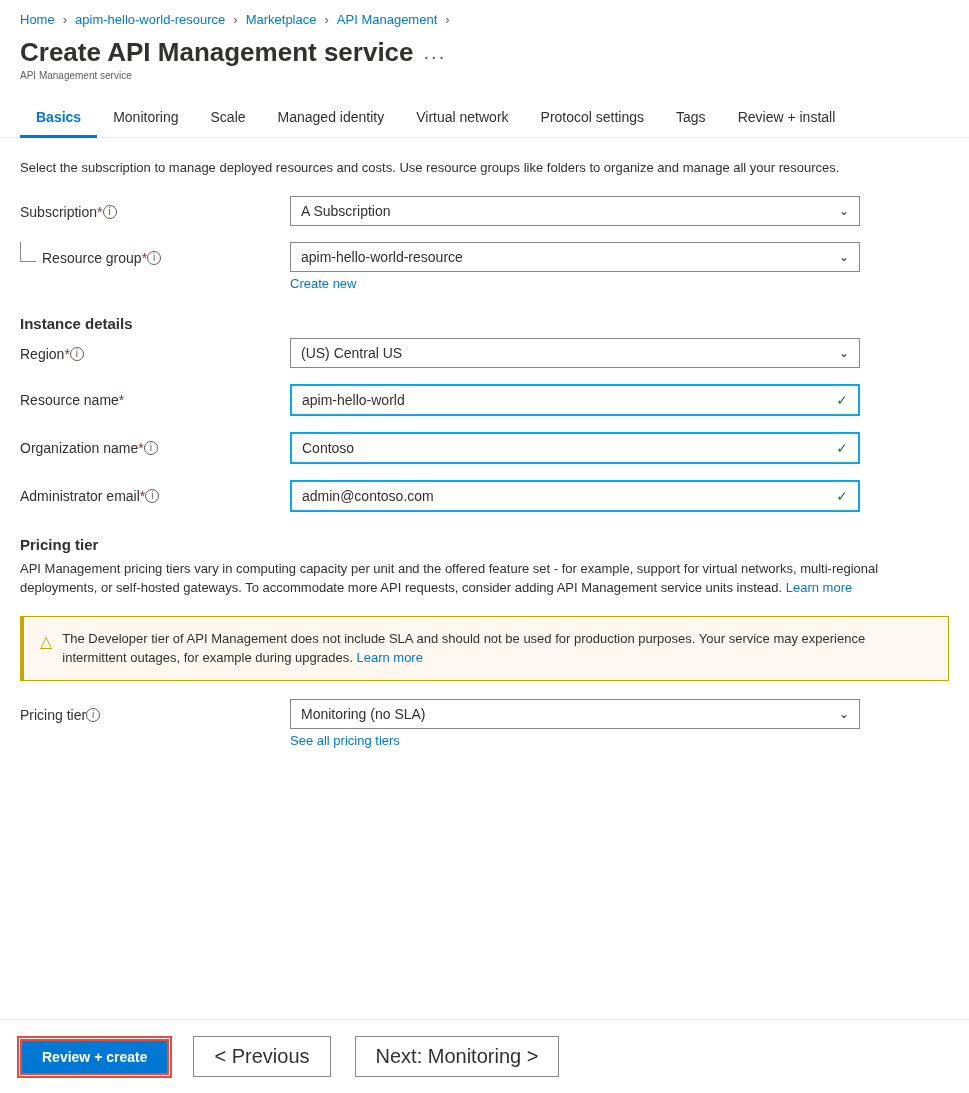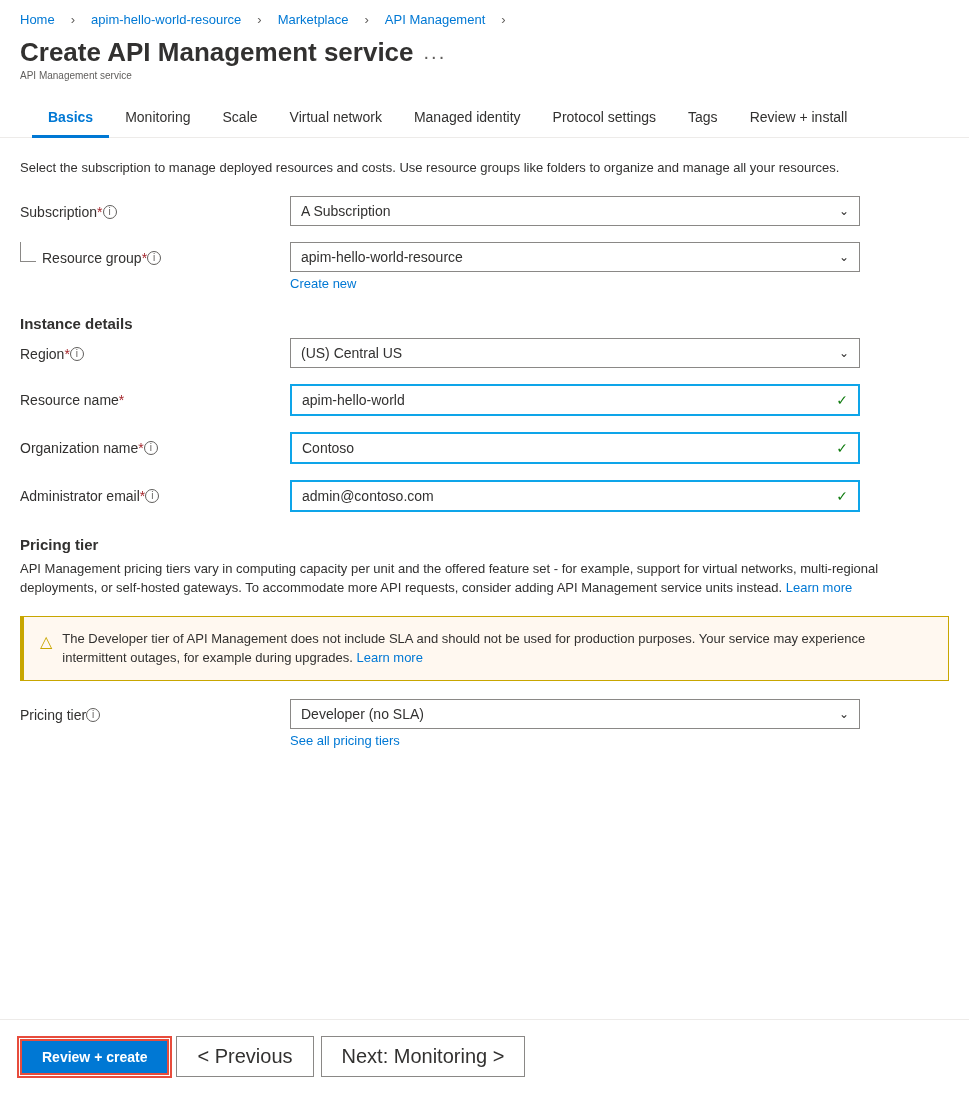--- a/index.html
+++ b/index.html
@@ -10,21 +10,21 @@
       background: #fff;
       width: 969px;
       min-height: 1093px;
     }
     .breadcrumb {
       padding: 12px 12px 6px 20px;
       font-size: 13px;
       color: #0078d4;
       display: flex;
       align-items: center;
-      gap: 16px;
+      gap: 8px;
     }
     .breadcrumb span { color: #605e5c; }
     .breadcrumb a { color: #0078d4; text-decoration: none; }
     .page-header {
       padding: 4px 20px 8px 20px;
     }
     .page-title {
       font-size: 26px;
       font-weight: 600;
       color: #323130;
@@ -40,21 +40,21 @@
     }
     .page-subtitle {
       font-size: 10px;
       color: #605e5c;
       margin-top: 2px;
     }
     .tabs-bar {
       display: flex;
       align-items: center;
       border-bottom: 1px solid #edebe9;
-      padding: 0 32px;
+      padding: 0 20px;
       margin-top: 10px;
       gap: 0;
     }
     .tab {
       padding: 10px 16px;
       font-size: 14px;
       color: #323130;
       cursor: pointer;
       border-bottom: 3px solid transparent;
       margin-bottom: -1px;
@@ -192,21 +192,21 @@
       font-size: 16px;
       flex-shrink: 0;
       margin-top: 1px;
     }
     .warning-box a { color: #0078d4; text-decoration: none; }
     .footer-bar {
       border-top: 1px solid #edebe9;
       padding: 16px 20px;
       display: flex;
       align-items: center;
-      gap: 7px;
+      gap: 24px;
       position: absolute;
       bottom: 0;
       left: 0;
       right: 0;
       background: #fff;
     }
     .btn-primary {
       background: #0078d4;
       color: #fff;
       border: 2px solid #e74c3c;
@@ -253,22 +253,22 @@
     <span>Create API Management service</span>
     <span class="ellipsis">...</span>
   </div>
   <div class="page-subtitle">API Management service</div>
 </div>
 
 <div class="tabs-bar">
   <div class="tab active">Basics</div>
   <div class="tab">Monitoring</div>
   <div class="tab">Scale</div>
+  <div class="tab">Managed identity</div>
   <div class="tab">Virtual network</div>
-  <div class="tab">Managed identity</div>
   <div class="tab">Protocol settings</div>
   <div class="tab">Tags</div>
   <div class="tab">Review + install</div>
 </div>
 
 <div class="content-area">
 
   <div class="section">
     <div class="section-desc">
       <span>Select the subscription to manage deployed resources and costs. Use resource groups like folders to organize and manage all your resources.</span>
@@ -379,21 +379,21 @@
       </span>
     </div>
 
     <div class="form-row">
       <div class="form-label">
         <span>Pricing tier</span>
         <i class="info-icon">i</i>
       </div>
       <div class="form-control">
         <div class="dropdown-field">
-          <span>Developer (no SLA)</span>
+          <span>Monitoring (no SLA)</span>
           <span class="chevron">⌄</span>
         </div>
         <a href="#" class="see-all-link">See all pricing tiers</a>
       </div>
     </div>
   </div>
 
 </div>
 
 <div class="footer-bar">

